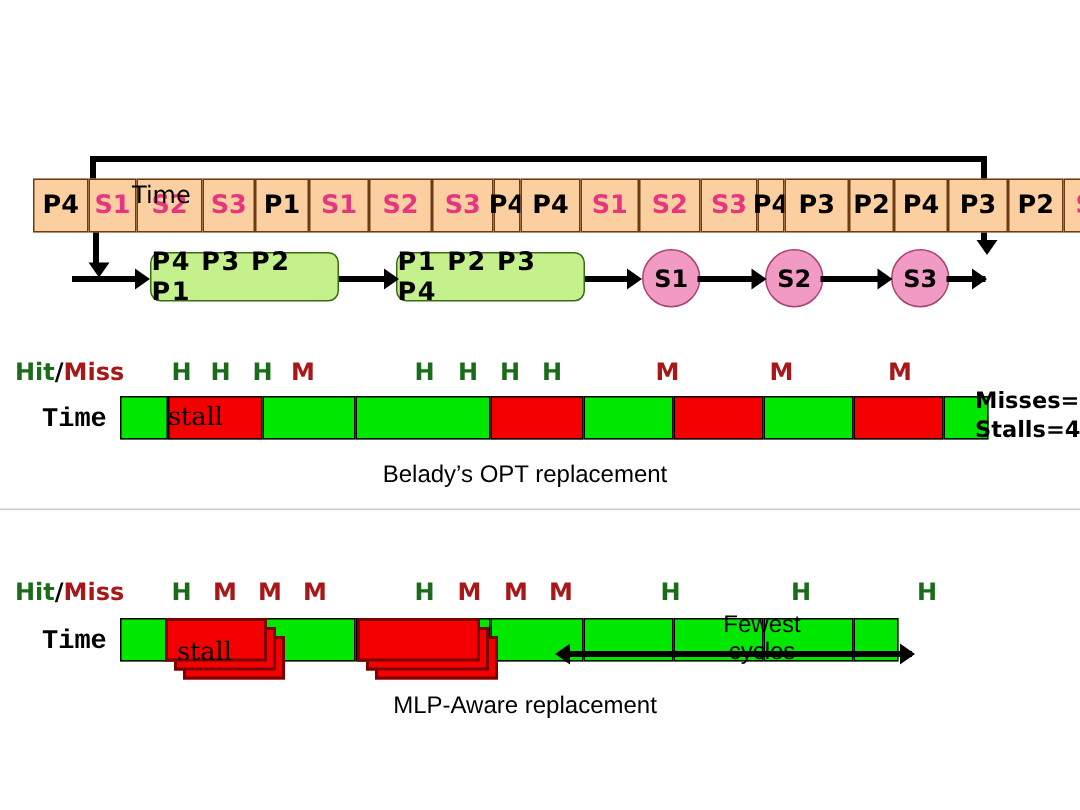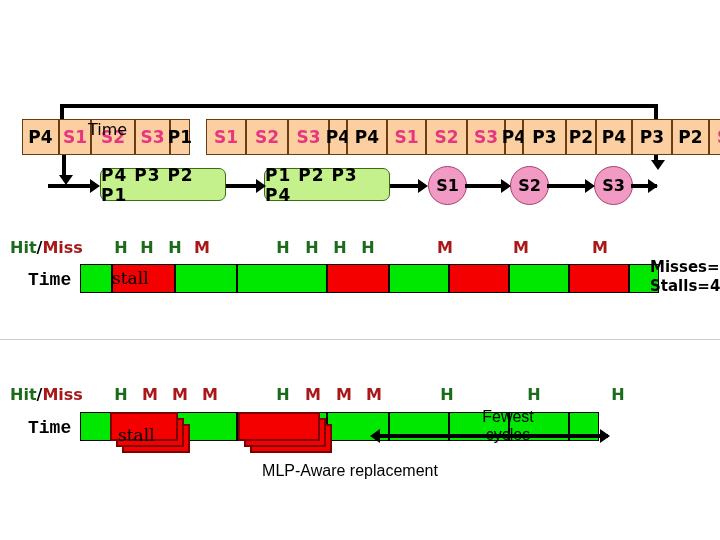--- a/index.html
+++ b/index.html
@@ -119,21 +119,21 @@
     <div class="rleg"></div>
   </div>
 
   <div class="ar-head-d" style="left:651px;top:160px;"></div>
 
   <div class="strip" id="strip">
       <div class="cell p" style="left: 0px; width: 37px;">P4</div>
       <div class="cell s" style="left: 37px; width: 32px;">S1</div>
       <div class="cell s" style="left: 69px; width: 44px;">S2</div>
       <div class="cell s" style="left: 113px; width: 35px;">S3</div>
-      <div class="cell p" style="left: 148px; width: 20px;">P1</div>
+      <div class="cell p" style="left: 148px; width: 36px;">P1</div>
       <div class="cell s" style="left: 184px; width: 40px;">S1</div>
       <div class="cell s" style="left: 224px; width: 42px;">S2</div>
       <div class="cell s" style="left: 266px; width: 41px;">S3</div>
       <div class="cell p" style="left: 307px; width: 18px;">P4</div>
       <div class="cell p" style="left: 325px; width: 40px;">P4</div>
       <div class="cell s" style="left: 365px; width: 39px;">S1</div>
       <div class="cell s" style="left: 404px; width: 41px;">S2</div>
       <div class="cell s" style="left: 445px; width: 38px;">S3</div>
       <div class="cell p" style="left: 483px; width: 18px;">P4</div>
       <div class="cell p" style="left: 501px; width: 43px;">P3</div>
@@ -198,20 +198,21 @@
       <div class="seg g" style="left: 157px; width: 90px; top: 0px;"></div>
       <div class="seg r" style="left: 247px; width: 62px; top: 0px;"></div>
       <div class="seg g" style="left: 309px; width: 60px; top: 0px;"></div>
       <div class="seg r" style="left: 369px; width: 60px; top: 0px;"></div>
       <div class="seg g" style="left: 429px; width: 60px; top: 0px;"></div>
       <div class="seg r" style="left: 489px; width: 60px; top: 0px;"></div>
       <div class="seg g" style="left: 549px; width: 30px; top: 0px;"></div>
     </div>
   <div class="stall-txt" style="left:112px;top:268px;">stall</div>
 
+  <div class="caption" style="left:180px;top:308px;width:340px;">Belady’s OPT replacement</div>
 
   <div class="stats" style="left:650px;top:258px;">
     <div>Misses=4</div>
     <div>Stalls=4</div>
   </div>
 
   <div class="divider"></div>
 
   <div class="hm-label" style="left:10px;top:385px;">
     <span class="hm-hit">Hit</span><span class="hm-slash">/</span><span class="hm-miss">Miss</span>

